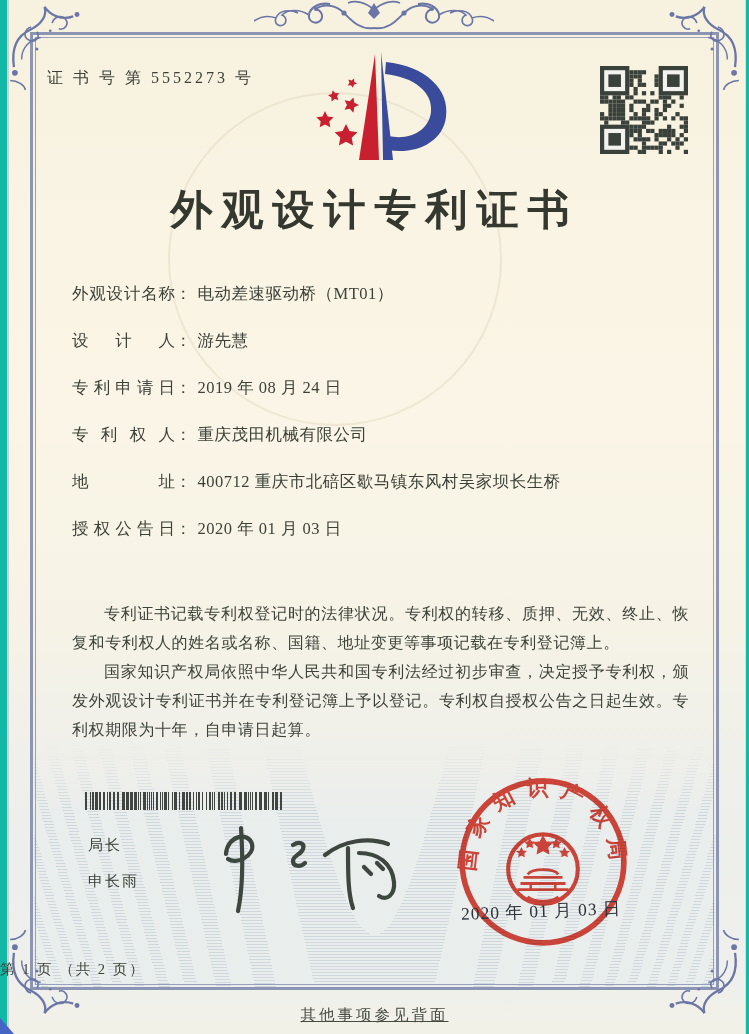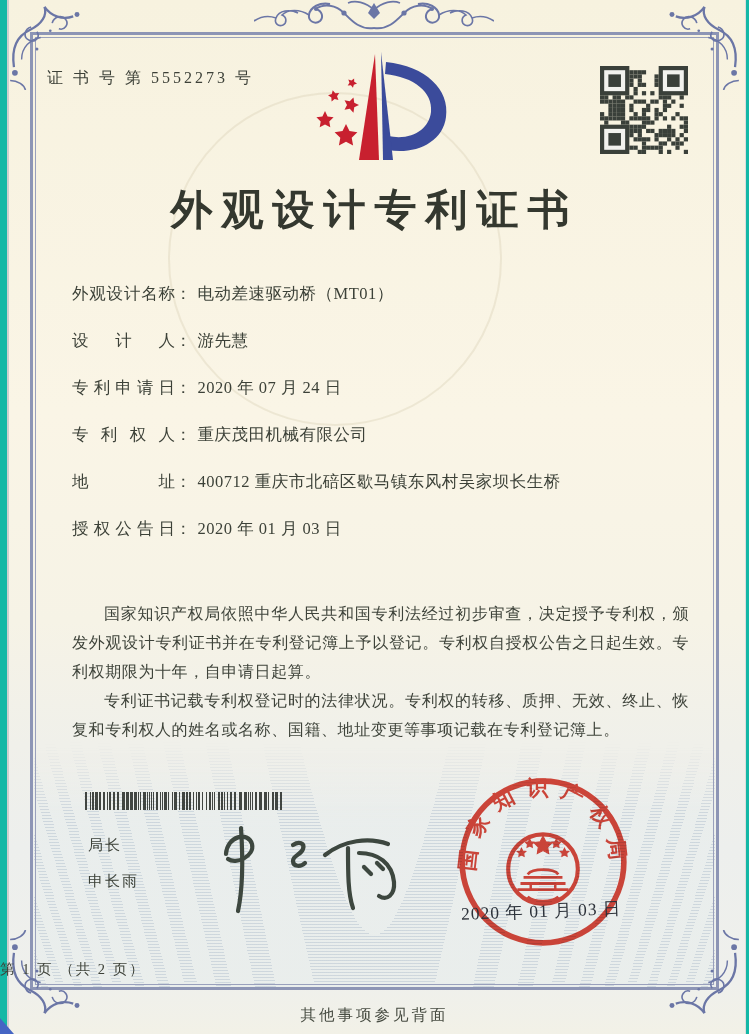--- a/index.html
+++ b/index.html
@@ -38,21 +38,21 @@
   .paras{position:absolute;left:72px;right:60px;top:599px;color:#3e433a;}
   .paras p{margin:0;font-size:16px;line-height:29px;text-indent:2em;letter-spacing:.6px;text-align:justify;}
   .barcode{position:absolute;left:85px;top:792px;width:202px;height:18px;}
   .sig-block{position:absolute;left:88px;top:836px;font-size:15px;color:#3a3f36;letter-spacing:2px;}
   .sig-block div{margin-bottom:17px;}
   .sig-hand{position:absolute;left:198px;top:818px;width:215px;height:100px;color:#3d473f;}
   .seal{position:absolute;left:456px;top:775px;width:174px;height:174px;opacity:.9;mix-blend-mode:multiply;}
   .seal-date{position:absolute;left:461px;top:899px;font-size:17.5px;color:#2c323a;letter-spacing:1px;
     transform:rotate(-2deg);white-space:nowrap;}
   .page-num{position:absolute;left:0;right:0;top:960px;text-align:left;font-size:14.5px;letter-spacing:2px;color:#3d4138;}
-  .back-note{position:absolute;left:0;right:0;top:1005px;text-align:center;font-size:15.5px;letter-spacing:3px;color:#474c42;}
+  .back-note{position:absolute;left:0;right:0;top:1005px;text-align:center;font-size:15.5px;letter-spacing:3px;color:#474c42;text-decoration:underline;}
   .corner-mark{position:absolute;left:0;bottom:0;width:0;height:0;border-left:14px solid #4565c4;border-top:16px solid transparent;}
 </style>
 </head>
 <body>
 
 <div id="page">
   <div class="paper"></div>
   <div class="watermark"></div>
   <div class="waves"></div>
 
@@ -309,36 +309,36 @@
   <div class="title">外观设计专利证书</div>
 
   <div class="fields">
     <div class="frow">
       <span class="f-label">外观设计名称</span><span class="f-colon">：</span><span class="f-value">电动差速驱动桥（MT01）</span>
     </div>
     <div class="frow">
       <span class="f-label">设计人</span><span class="f-colon">：</span><span class="f-value">游先慧</span>
     </div>
     <div class="frow">
-      <span class="f-label">专利申请日</span><span class="f-colon">：</span><span class="f-value">2020 年 07 月 24 日</span>
+      <span class="f-label">专利申请日</span><span class="f-colon">：</span><span class="f-value">2019 年 08 月 24 日</span>
     </div>
     <div class="frow">
       <span class="f-label">专利权人</span><span class="f-colon">：</span><span class="f-value">重庆茂田机械有限公司</span>
     </div>
     <div class="frow">
       <span class="f-label">地址</span><span class="f-colon">：</span><span class="f-value">400712 重庆市北碚区歇马镇东风村吴家坝长生桥</span>
     </div>
     <div class="frow">
       <span class="f-label">授权公告日</span><span class="f-colon">：</span><span class="f-value">2020 年 01 月 03 日</span>
     </div>
   </div>
 
   <div class="paras">
+    <p>专利证书记载专利权登记时的法律状况。专利权的转移、质押、无效、终止、恢复和专利权人的姓名或名称、国籍、地址变更等事项记载在专利登记簿上。</p>
     <p>国家知识产权局依照中华人民共和国专利法经过初步审查，决定授予专利权，颁发外观设计专利证书并在专利登记簿上予以登记。专利权自授权公告之日起生效。专利权期限为十年，自申请日起算。</p>
-    <p>专利证书记载专利权登记时的法律状况。专利权的转移、质押、无效、终止、恢复和专利权人的姓名或名称、国籍、地址变更等事项记载在专利登记簿上。</p>
   </div>
 
   <div class="barcode"><svg id="bcsvg" viewBox="0 0 202 18" width="202" height="18">
         <rect x="0" y="0" width="2" height="18" fill="rgba(42,47,42,0.88)"></rect>
         <rect x="5" y="0" width="1" height="18" fill="rgba(42,47,42,0.88)"></rect>
         <rect x="7" y="0" width="2" height="18" fill="rgba(42,47,42,0.88)"></rect>
         <rect x="10" y="0" width="3" height="18" fill="rgba(42,47,42,0.88)"></rect>
         <rect x="14" y="0" width="2" height="18" fill="rgba(42,47,42,0.88)"></rect>
         <rect x="18" y="0" width="2" height="18" fill="rgba(42,47,42,0.88)"></rect>
         <rect x="22" y="0" width="1" height="18" fill="rgba(42,47,42,0.88)"></rect>

